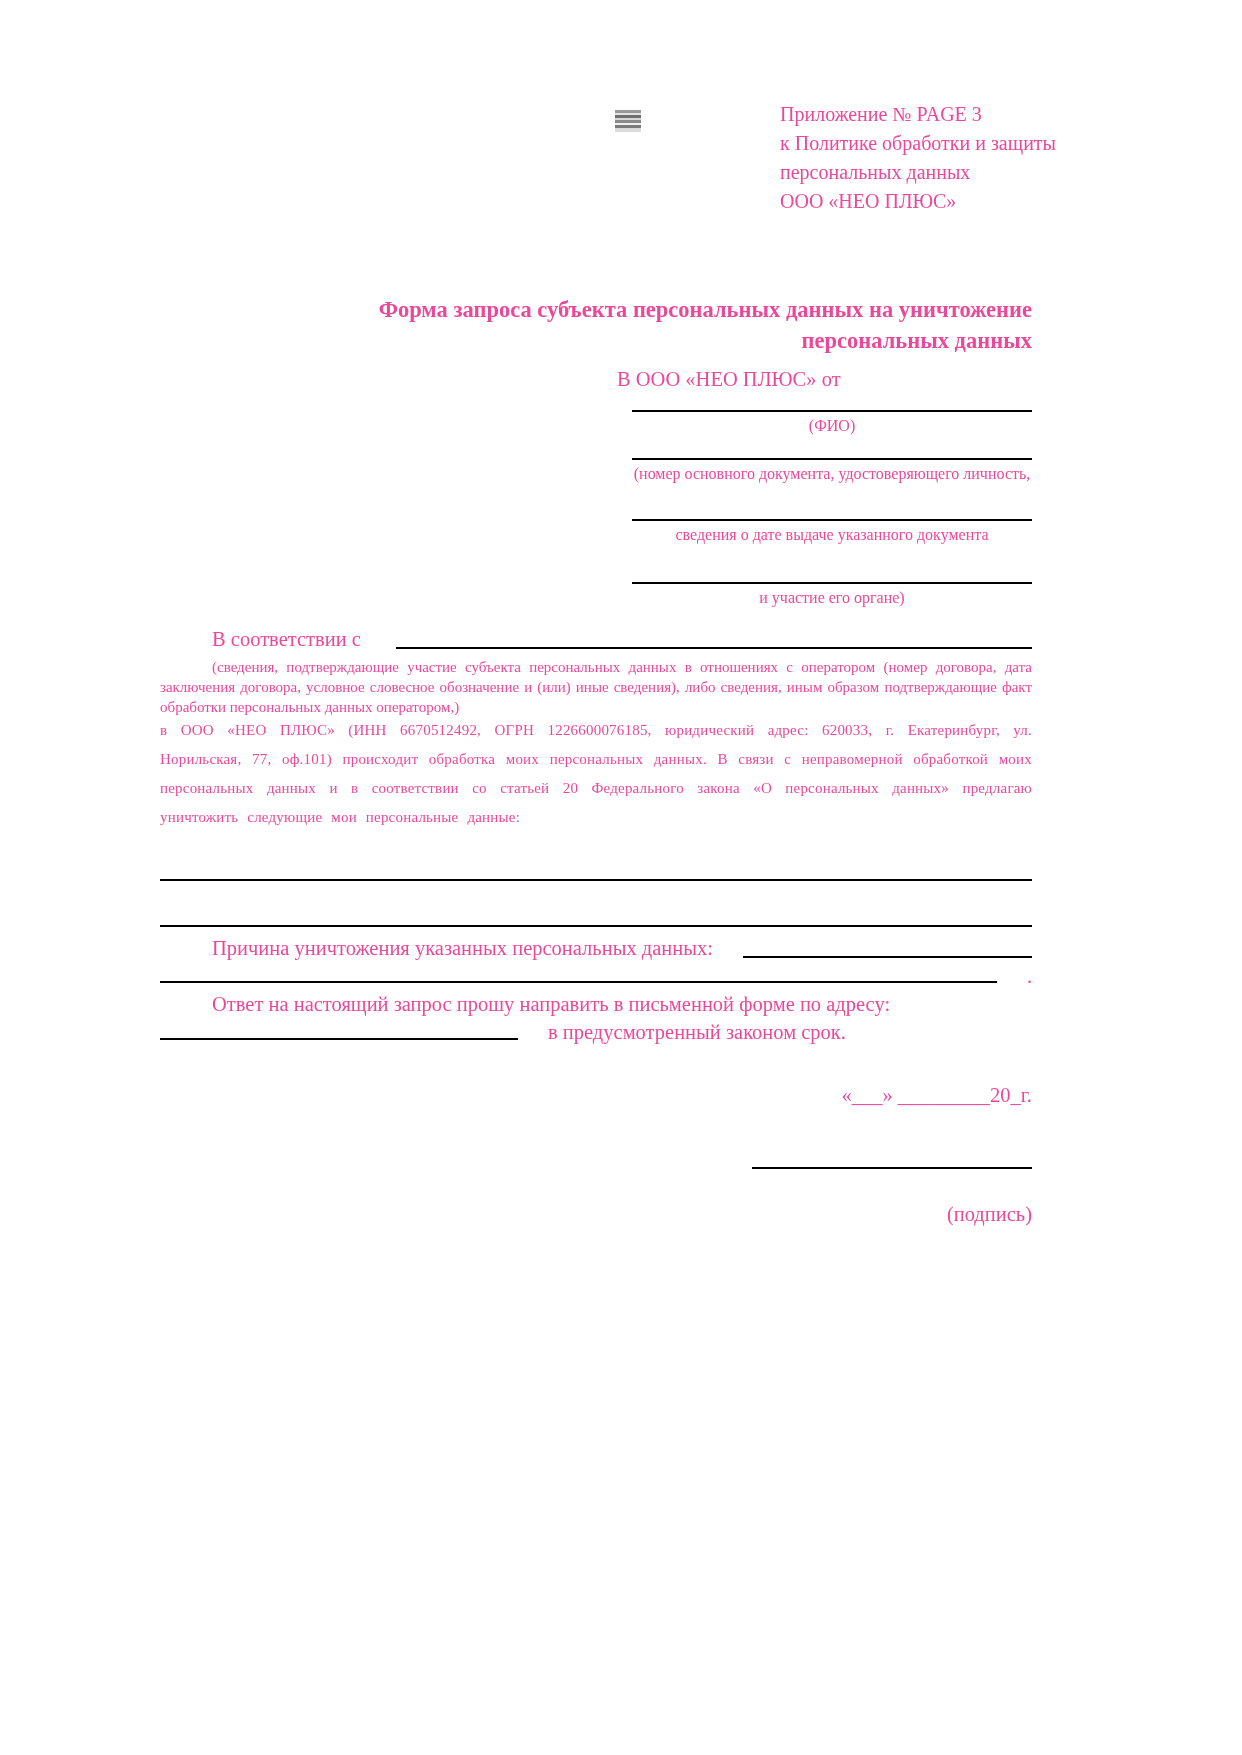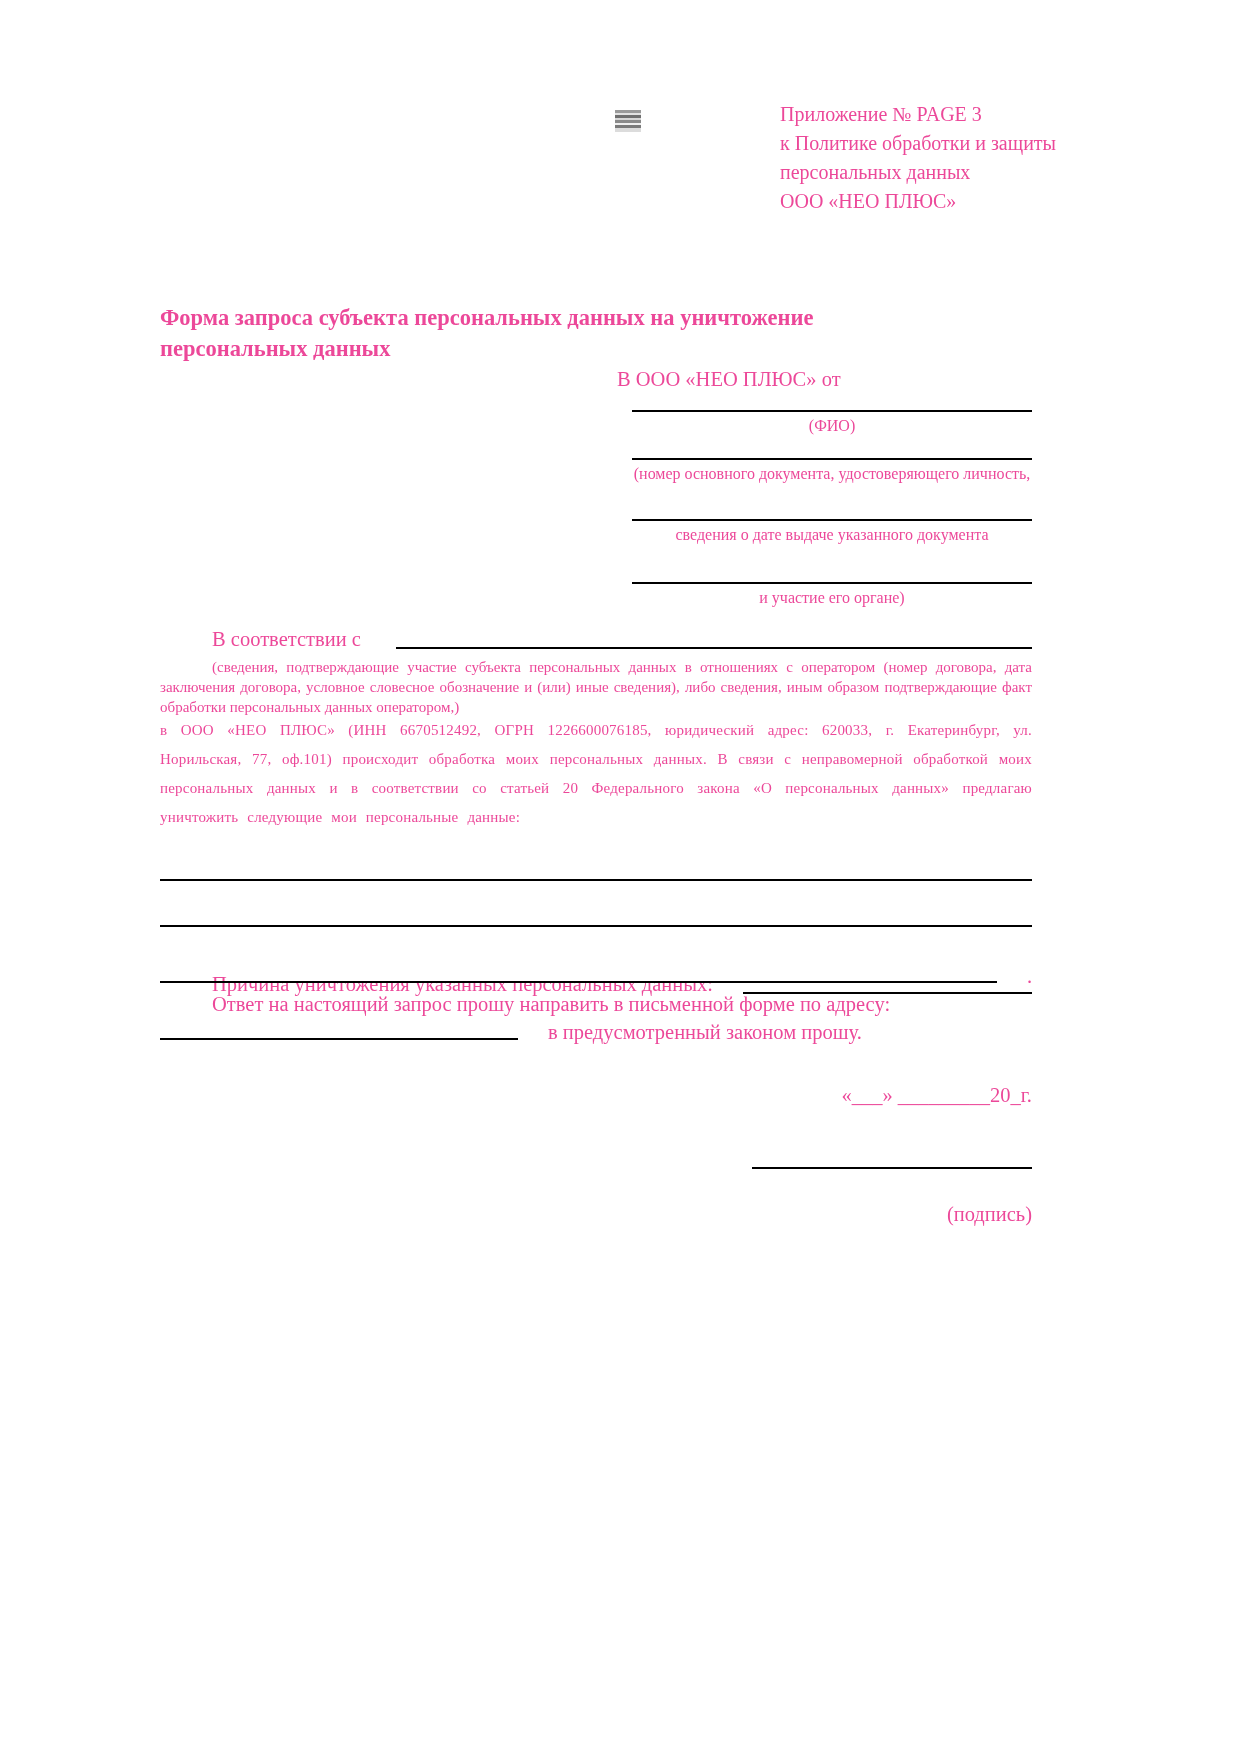--- a/index.html
+++ b/index.html
@@ -20,21 +20,21 @@
 
   
   .glitch {
     left:615px; top:110px; width:26px; height:22px;
     background:repeating-linear-gradient(180deg,
       #9a9a9a 0 3px, #e2e2e2 3px 5px, #6f6f6f 5px 8px,
       #d6d6d6 8px 10px, #8a8a8a 10px 13px, #efefef 13px 15px,
       #7a7a7a 15px 18px, #dcdcdc 18px 22px);
   }
 
-  .title { left:160px; top:302px; width:872px; text-align:left;
+  .title { left:160px; top:294px; width:872px; text-align:right;
            font-weight:bold; font-size:22.5px; line-height:31px; }
 
   .addressee { left:617px; top:368px; font-size:20.5px; white-space:nowrap; }
 
   
   .field { left:632px; width:400px; }
   .fline { border-top:2px solid #000; height:0; }
   .fcap  { text-align:center; font-size:16px; line-height:17px; margin-top:5px; }
   .f1 { top:410px; } .f2 { top:458px; } .f3 { top:519px; } .f4 { top:582px; }
 
@@ -47,21 +47,21 @@
   .note { left:160px; top:657px; width:872px; font-size:15px; line-height:20px;
           text-align:justify; text-indent:52px; }
 
   .body-para { left:160px; top:716px; width:872px; font-size:15px; line-height:29px;
                text-align:justify; word-spacing:5px; letter-spacing:0.2px; }
 
   .blank { left:160px; width:872px; border-top:2px solid #000; height:0; }
   .b1 { top:879px; } .b2 { top:925px; }
 
   .reason { left:160px; top:935px; width:872px; font-size:20.5px; line-height:26px; }
-  .reason .lbl { padding-left:52px; white-space:nowrap;margin-top:36px; }
+  .reason .lbl { padding-left:52px; white-space:nowrap; }
 
   .reason2 { left:160px; top:964px; width:872px; font-size:20.5px; }
   .reason2 .fill-line { margin-bottom:5px; }
   .reason2 .period { line-height:24px; }
 
   .resp1 { left:160px; top:993px; width:872px; font-size:20.5px; text-indent:52px; }
 
   .resp2 { left:160px; top:1021px; width:872px; font-size:20.5px; }
   .lead-line { width:358px; border-bottom:2px solid #000; margin-bottom:4px; }
 
@@ -130,21 +130,21 @@
 
   <div class="abs reason2 row">
     <span class="fill-line"></span>
     <span class="period">.</span>
   </div>
 
   <div class="abs resp1">Ответ на настоящий запрос прошу направить в письменной форме по адресу:</div>
 
   <div class="abs resp2 row">
     <span class="lead-line"></span>
-    <span class="nowrap">в предусмотренный законом прошу.</span>
+    <span class="nowrap">в предусмотренный законом срок.</span>
   </div>
 
   <div class="abs footer row">
     <span class="nowrap">«___» _________20_г.</span>
     <span class="spacer"></span>
     <span class="sig-line"></span>
     <span class="nowrap">(подпись)</span>
   </div>
 
 </div>

